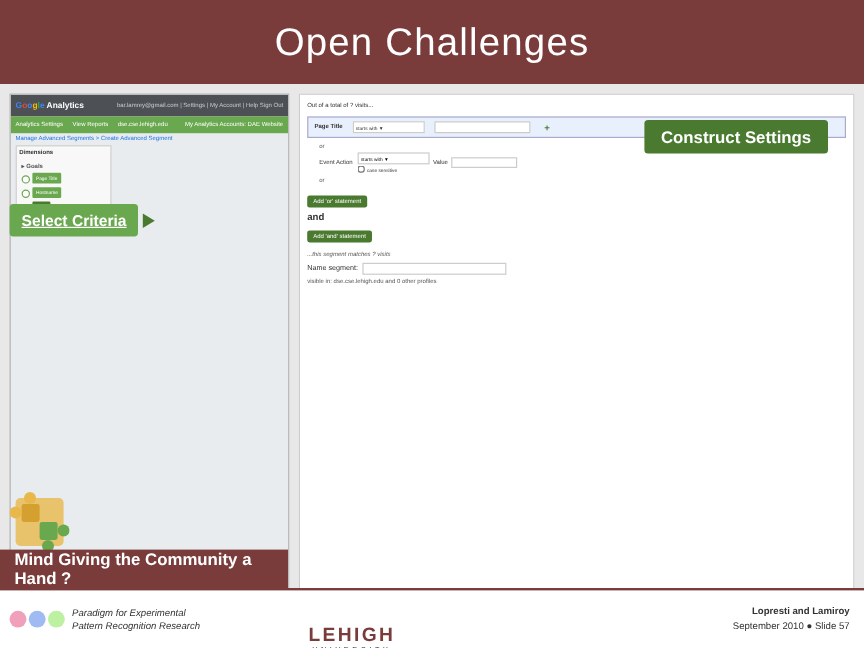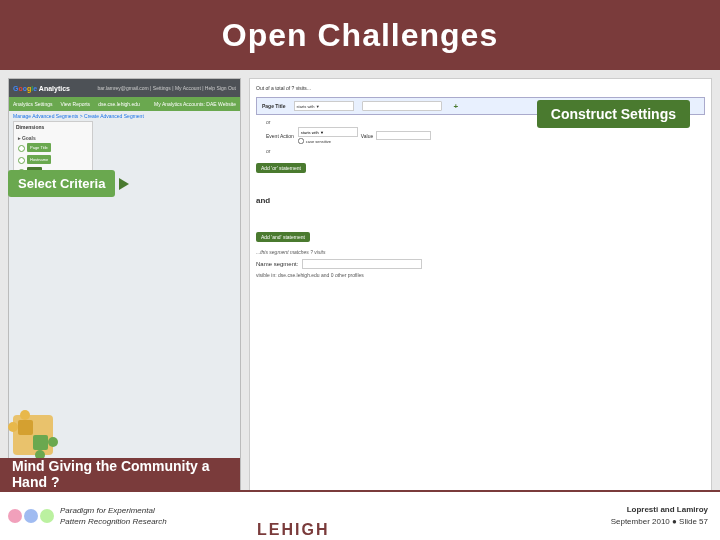--- a/index.html
+++ b/index.html
@@ -16,21 +16,21 @@
       background: #7a3b3b;
       width: 100%;
       height: 70px;
       display: flex;
       align-items: center;
       justify-content: center;
     }
     .header-title {
       color: #fff;
       font-size: 32px;
-      font-weight: 700;
+      font-weight: 400;
       letter-spacing: 1px;
     }
 
     
     .main {
       display: flex;
       flex-direction: row;
       width: 100%;
       height: 470px;
       background: #e8e8e8;
@@ -102,20 +102,21 @@
       position: absolute;
       left: 8px;
       top: 100px;
       background: #6aa84f;
       color: #fff;
       font-size: 13px;
       font-weight: bold;
       padding: 6px 10px;
       border-radius: 3px;
       z-index: 10;
+      text-decoration: underline;
     }
     .ga-sidebar-item {
       background: #6aa84f;
       color: #fff;
       font-size: 4px;
       padding: 2px 3px;
       margin-bottom: 1px;
       border-radius: 1px;
     }
     .ga-sidebar-item.active {
@@ -219,21 +220,21 @@
       padding: 0 2px;
       display: flex;
       align-items: center;
       justify-content: space-between;
     }
 
     .ga-and-label {
       font-size: 8px;
       font-weight: bold;
       color: #333;
-      margin: 20px 0;
+      margin: 0 0;
     }
 
     .ga-add-btn {
       background: #4a7a2f;
       color: #fff;
       font-size: 5px;
       padding: 2px 5px;
       border-radius: 2px;
       margin-bottom: 3px;
       display: inline-block;

